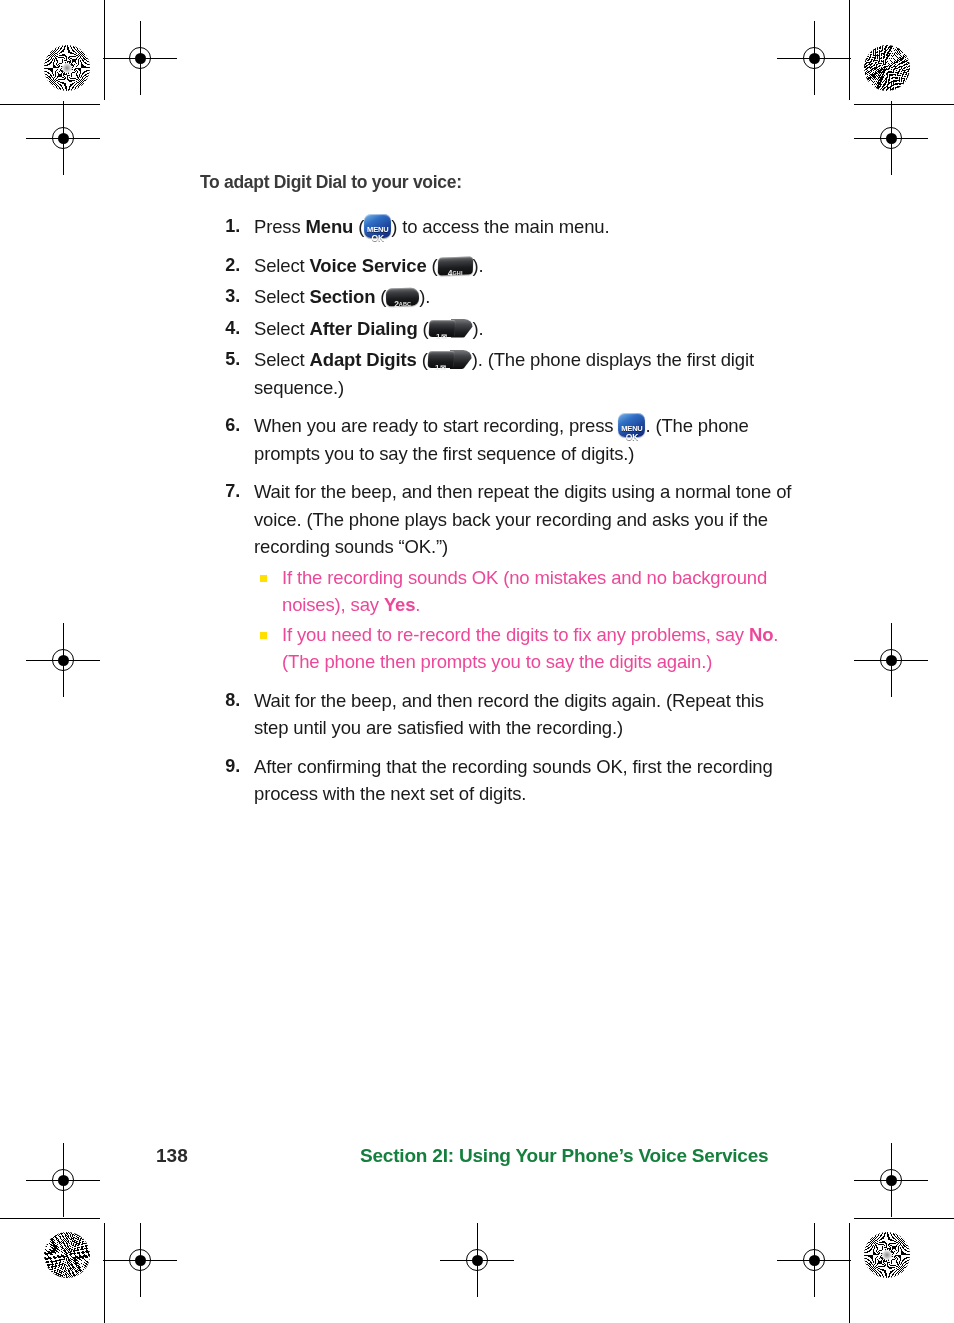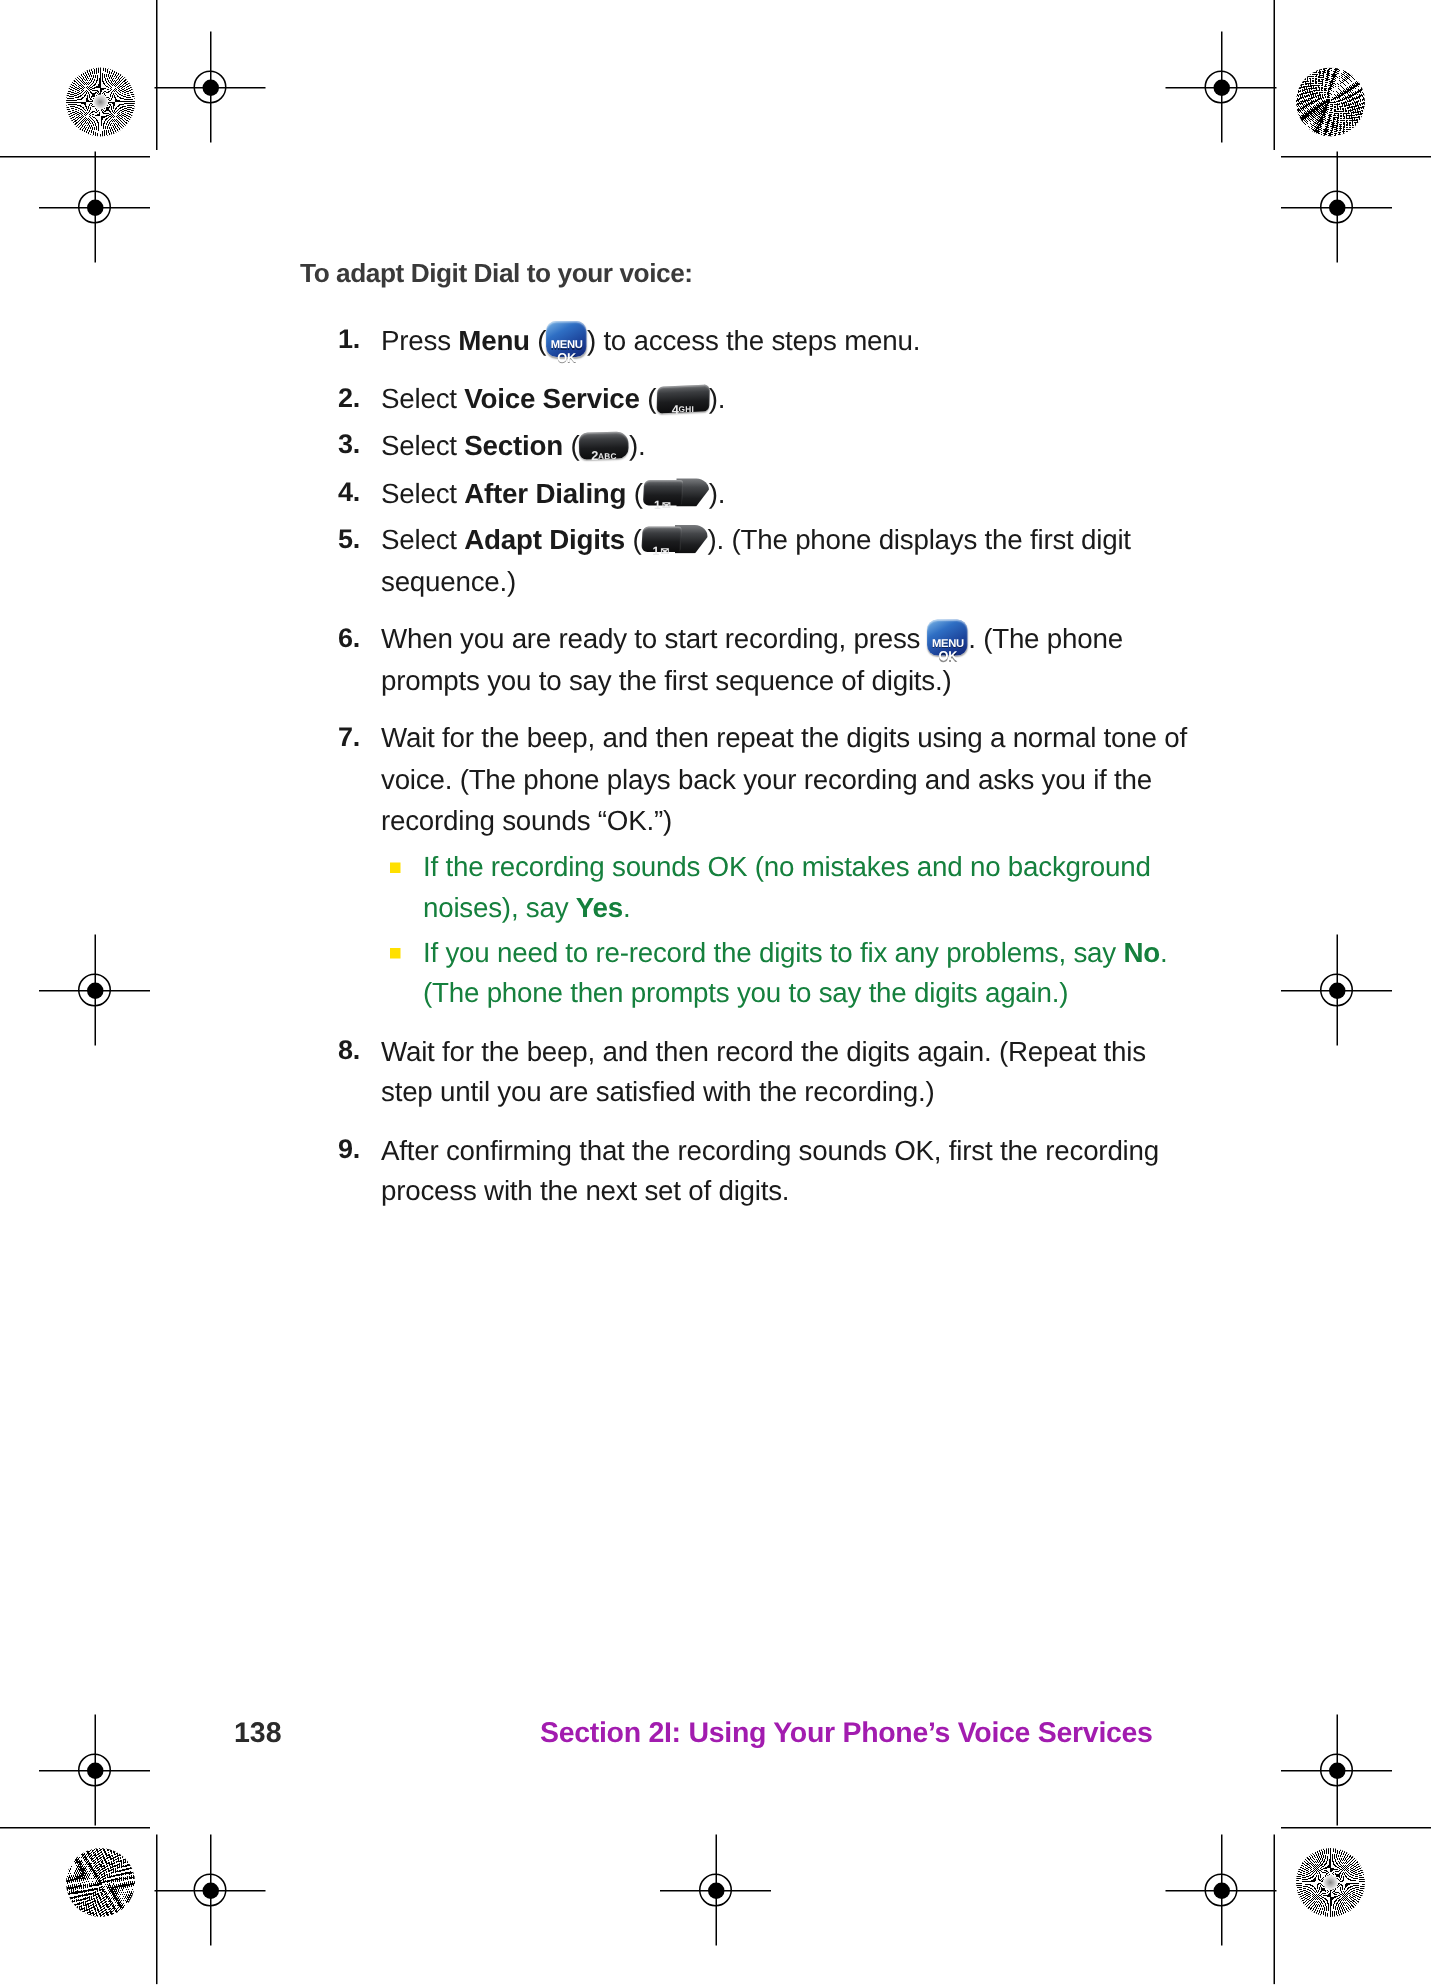--- a/index.html
+++ b/index.html
@@ -164,21 +164,21 @@
     list-style: none;
     margin: 3px 0 0 0;
     padding: 0;
   }
   ul.subs > li {
     position: relative;
     padding-left: 28px;
     margin-bottom: 2px;
     font-size: 18.5px;
     line-height: 27.5px;
-    color: #15803d;
+    color: #ec4899;
   }
   ul.subs > li > .sqbullet {
     position: absolute;
     left: 6px;
     top: 11px;
     width: 7px;
     height: 7px;
     background: #FFE000;
   }
 
@@ -324,21 +324,21 @@
     font-size: 19px;
     font-weight: bold;
     color: #2b2b2b;
   }
   .footer .sectitle {
     position: absolute;
     left: 360px;
     top: 0;
     font-size: 19px;
     font-weight: bold;
-    color: #a21caf;
+    color: #15803d;
     letter-spacing: -0.2px;
   }
 </style>
 </head>
 <body>
 
 <div id="page">
 
   <div class="crop-line v" style="left:104px; top:0px; height:100px;"></div>
   <div class="crop-line h" style="left:0px; top:104px; width:100px;"></div>
@@ -422,21 +422,21 @@
   </div>
 
   <div id="content">
 
     <div class="heading">To adapt Digit Dial to your voice:</div>
 
     <ol class="steps">
 
       <li>
         <span class="num">1.</span>
-        <span>Press </span><b>Menu</b><span> (</span><span class="keyicon key-menu"><span class="lbl-top">MENU</span><span class="lbl-bot">OK</span></span><span>) to access the steps menu.</span>
+        <span>Press </span><b>Menu</b><span> (</span><span class="keyicon key-menu"><span class="lbl-top">MENU</span><span class="lbl-bot">OK</span></span><span>) to access the main menu.</span>
       </li>
 
       <li class="tight">
         <span class="num">2.</span>
         <span>Select </span><b>Voice Service</b><span> (</span><span class="keyicon key-num key-4"><span class="ktxt"><span>4</span><span class="sub">GHI</span></span></span><span>).</span>
       </li>
 
       <li class="tight">
         <span class="num">3.</span>
         <span>Select </span><b>Section</b><span> (</span><span class="keyicon key-num key-2"><span class="ktxt"><span>2</span><span class="sub">ABC</span></span></span><span>).</span>

